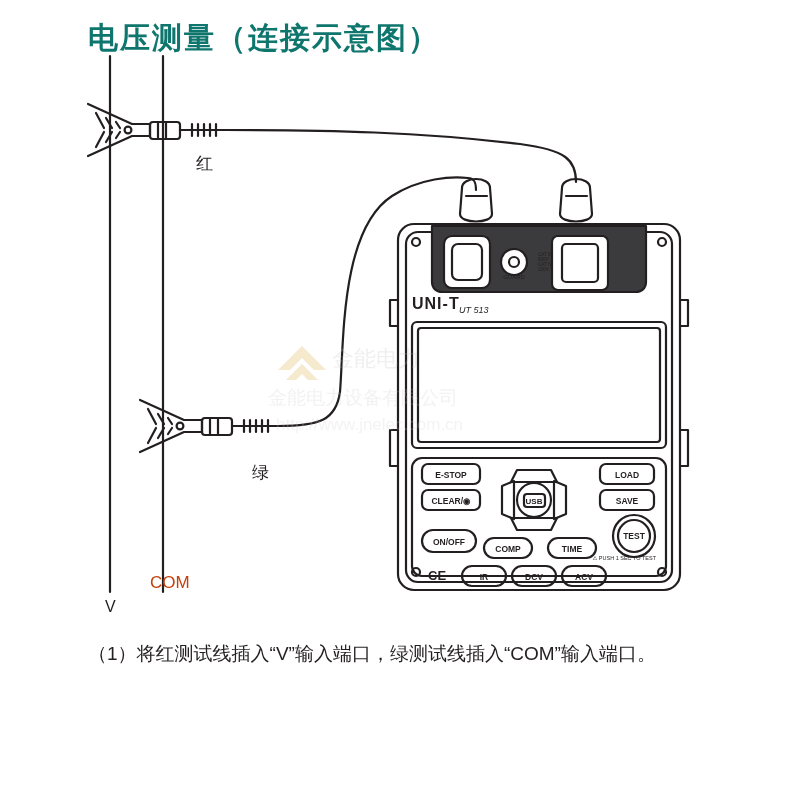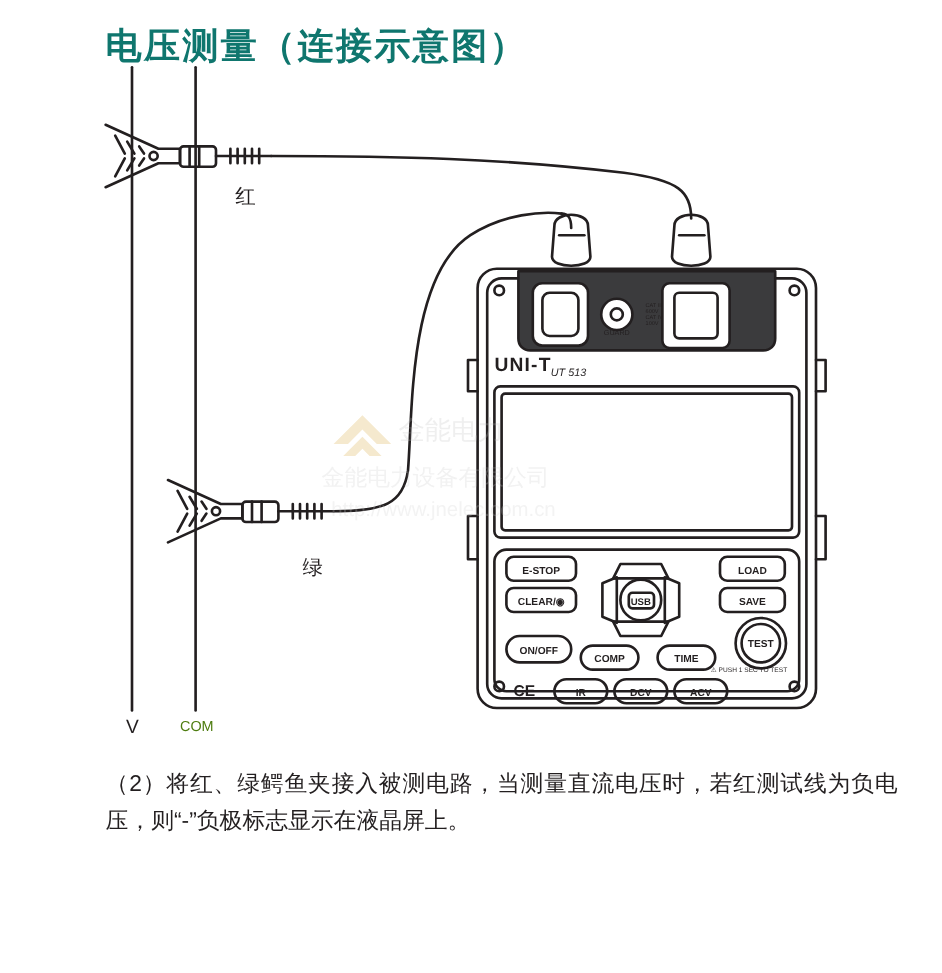--- a/index.html
+++ b/index.html
@@ -25,21 +25,21 @@
     width:785px;height:640px;
   }
   .label-cn{
     position:absolute;
     font-size:17px;
     color:#231f20;
   }
   #label-red{left:196px;top:152px;}
   #label-green{left:252px;top:461px;}
   #label-v{position:absolute;left:105px;top:598px;font-size:16px;color:#231f20;}
-  #label-com{position:absolute;left:150px;top:598px;font-size:12px;color:#4d7c0f;}
+  #label-com{position:absolute;left:150px;top:573px;font-size:17px;color:#c2410c;}
   #watermark{
     position:absolute;
     left:268px;top:322px;
     width:300px;height:130px;
     pointer-events:none;
     opacity:.55;
   }
   #notes{
     position:absolute;
     left:88px;top:638px;
@@ -201,14 +201,14 @@
   <g opacity="0.45">
     <path d="M10 48 L34 24 L58 48 L46 48 L34 36 L22 48 Z" fill="#d8a63a"></path>
     <path d="M18 58 L34 42 L50 58 L40 58 L34 52 L28 58 Z" fill="#d8a63a"></path>
     <text x="64" y="44" font-size="22" fill="#bdbdbd" font-family="Liberation Sans, sans-serif">金能电力</text>
     <text x="0" y="82" font-size="19" fill="#c9c9c9" font-family="Liberation Sans, sans-serif">金能电力设备有限公司</text>
     <text x="8" y="108" font-size="17" fill="#cfcfcf" font-family="Liberation Sans, sans-serif">http://www.jnelec.com.cn</text>
   </g>
 </svg>
 
 <div id="notes">
-  <p>（2）将红、绿鳄鱼夹接入被测电路，当测量直流电压时，若红测试线为负电压，则“-”负极标志显示在液晶屏上。</p>
+  <p>（1）将红测试线插入“V”输入端口，绿测试线插入“COM”输入端口。</p>
 </div>
 
 </body></html>

